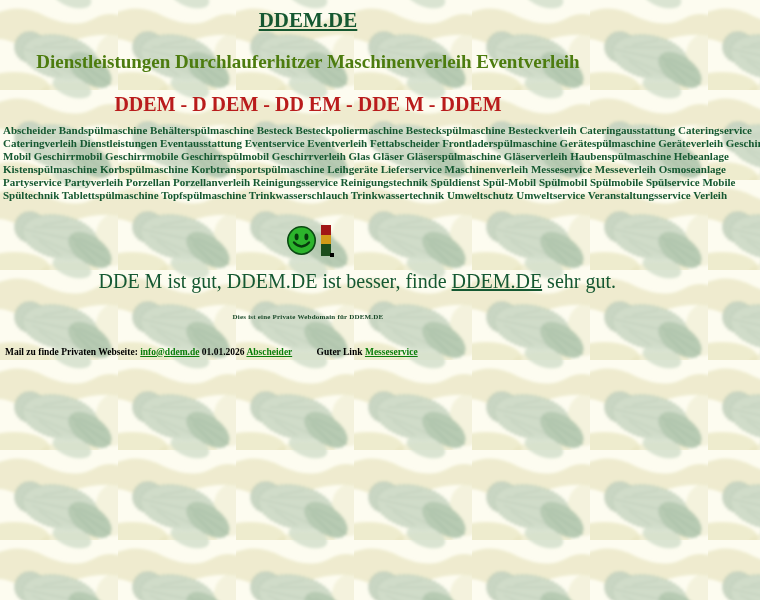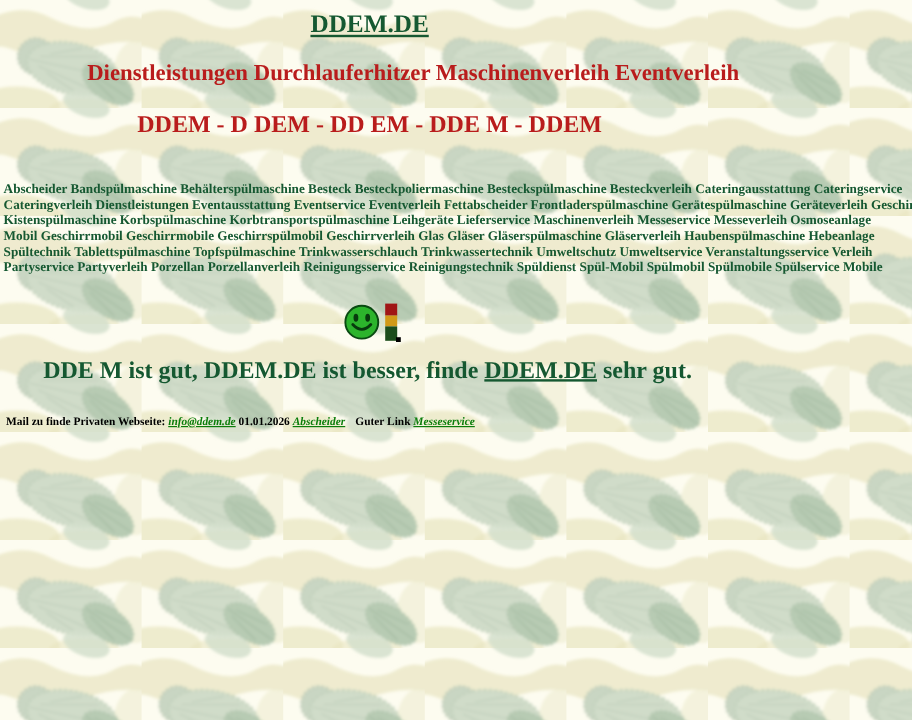--- a/index.html
+++ b/index.html
@@ -10,46 +10,46 @@
     background:#fdfcf0;
   }
   .bg-layer{position:absolute;top:0;left:0;z-index:0;}
   .content{position:relative;z-index:1;width:616px;}
 
   .h1{
     margin:8px 0 0;text-align:center;
     font-size:21px;font-weight:bold;color:#155831;
     text-decoration:underline;cursor:pointer;
   }
-  .h2{margin:18px 0 0;text-align:right;font-size:19px;font-weight:bold;color:#b91c1c;}
+  .h2{margin:18px 0 0;text-align:center;font-size:19px;font-weight:bold;color:#4d7c0f;}
   .h3{margin:20px 0 0;text-align:center;font-size:20px;font-weight:bold;color:#b91c1c;}
 
-  .keywords{margin:36px 3px 0;text-align:center;}
+  .keywords{margin:8px 3px 0;text-align:center;}
   .kline{
     font-size:11px;line-height:13.1px;font-weight:bold;color:#155831;
     white-space:nowrap;
   }
 
   .iconrow{margin-top:22px;height:34px;text-align:center;}
   .smiley{display:inline-block;vertical-align:top;line-height:0;}
   .tlight{display:inline-block;vertical-align:top;width:10px;height:31px;margin-left:4px;position:relative;font-size:0;}
   .tlight .seg{display:block;width:10px;}
   .tlight .seg.red{height:10px;background:#a01616;}
   .tlight .seg.amber{height:9px;background:#d29a18;}
   .tlight .seg.green{height:12px;background:#1c4d1c;}
   .tlight .dot{position:absolute;width:4px;height:4px;background:#000;right:-3px;bottom:-1px;}
 
-  .slogan{margin-top:11px;text-align:left;font-size:20px;font-weight:bold;color:#155831;padding-left:36px;}
+  .slogan{margin-top:11px;text-align:right;font-size:20px;font-weight:normal;color:#155831;padding-left:36px;}
   .slogan a{color:#155831;text-decoration:underline;cursor:pointer;}
 
   .note{margin-top:20px;text-align:center;font-size:7px;font-weight:bold;color:#1a4a2a;letter-spacing:0.2px;}
 
   .footer{margin-top:26px;padding-left:5px;font-size:9.5px;font-weight:bold;color:#000;}
-  .footer .glink{color:#0a7d0a;text-decoration:underline;cursor:pointer;font-style:italic;}
-  .footer .gap{margin-left:6px;}
+  .footer .glink{color:#0a7d0a;text-decoration:underline;cursor:pointer;}
+  .footer .gap{margin-left:22px;}
 </style>
 </head>
 <body>
 
 <svg class="bg-layer" width="760" height="600" xmlns="http://www.w3.org/2000/svg" aria-hidden="true">
   <defs>
     <filter id="soft" x="-30%" y="-30%" width="160%" height="160%">
       <feGaussianBlur stdDeviation="1.4"></feGaussianBlur>
     </filter>
     <pattern id="leafpat" width="118" height="90" patternUnits="userSpaceOnUse">
@@ -84,39 +84,40 @@
 
   <div class="h1">DDEM.DE</div>
 
   <div class="h2">Dienstleistungen Durchlauferhitzer Maschinenverleih Eventverleih</div>
 
   <div class="h3">DDEM - D DEM - DD EM - DDE M - DDEM</div>
 
   <div class="keywords">
     <div class="kline">Abscheider Bandspülmaschine Behälterspülmaschine Besteck Besteckpoliermaschine Besteckspülmaschine Besteckverleih Cateringausstattung Cateringservice</div>
     <div class="kline">Cateringverleih Dienstleistungen Eventausstattung Eventservice Eventverleih Fettabscheider Frontladerspülmaschine Gerätespülmaschine Geräteverleih Geschirr-</div>
+    <div class="kline">Mobil Geschirrmobil Geschirrmobile Geschirrspülmobil Geschirrverleih Glas Gläser Gläserspülmaschine Gläserverleih Haubenspülmaschine Hebeanlage</div>
     <div class="kline">Kistenspülmaschine Korbspülmaschine Korbtransportspülmaschine Leihgeräte Lieferservice Maschinenverleih Messeservice Messeverleih Osmoseanlage</div>
-    <div class="kline">Mobil Geschirrmobil Geschirrmobile Geschirrspülmobil Geschirrverleih Glas Gläser Gläserspülmaschine Gläserverleih Haubenspülmaschine Hebeanlage</div>
+    <div class="kline">Partyservice Partyverleih Porzellan Porzellanverleih Reinigungsservice Reinigungstechnik Spüldienst Spül-Mobil Spülmobil Spülmobile Spülservice Mobile</div>
     <div class="kline">Spültechnik Tablettspülmaschine Topfspülmaschine Trinkwasserschlauch Trinkwassertechnik Umweltschutz Umweltservice Veranstaltungsservice Verleih</div>
-    <div class="kline">Partyservice Partyverleih Porzellan Porzellanverleih Reinigungsservice Reinigungstechnik Spüldienst Spül-Mobil Spülmobil Spülmobile Spülservice Mobile</div>
   </div>
 
   <div class="iconrow">
     <span class="smiley">
       <svg width="31" height="31" viewBox="0 0 31 31" xmlns="http://www.w3.org/2000/svg">
         <circle cx="15.5" cy="15.5" r="13.7" fill="#2cb42c" stroke="#0a4a12" stroke-width="1.6"></circle>
         <ellipse cx="10.6" cy="11.8" rx="2" ry="3.4" fill="#073a0d"></ellipse>
         <ellipse cx="20.4" cy="11.8" rx="2" ry="3.4" fill="#073a0d"></ellipse>
         <path d="M8,17.5 Q15.5,25.5 23,17.5" fill="none" stroke="#073a0d" stroke-width="2.4" stroke-linecap="round"></path>
       </svg>
     </span><span class="tlight"><span class="seg red"></span><span class="seg amber"></span><span class="seg green"></span><span class="dot"></span></span>
   </div>
 
   <div class="slogan"><span>DDE M ist gut, DDEM.DE ist besser, finde </span><a>DDEM.DE</a><span> sehr gut.</span></div>
 
+  <div class="note">Dies ist eine Private Webdomain für DDEM.DE</div>
 
   <div class="footer">
     <span>Mail zu finde Privaten Webseite:</span>
     <a class="glink">info@ddem.de</a>
     <span>01.01.2026</span>
     <a class="glink">Abscheider</a>
     <span class="gap">Guter Link</span>
     <a class="glink">Messeservice</a>
   </div>
 

